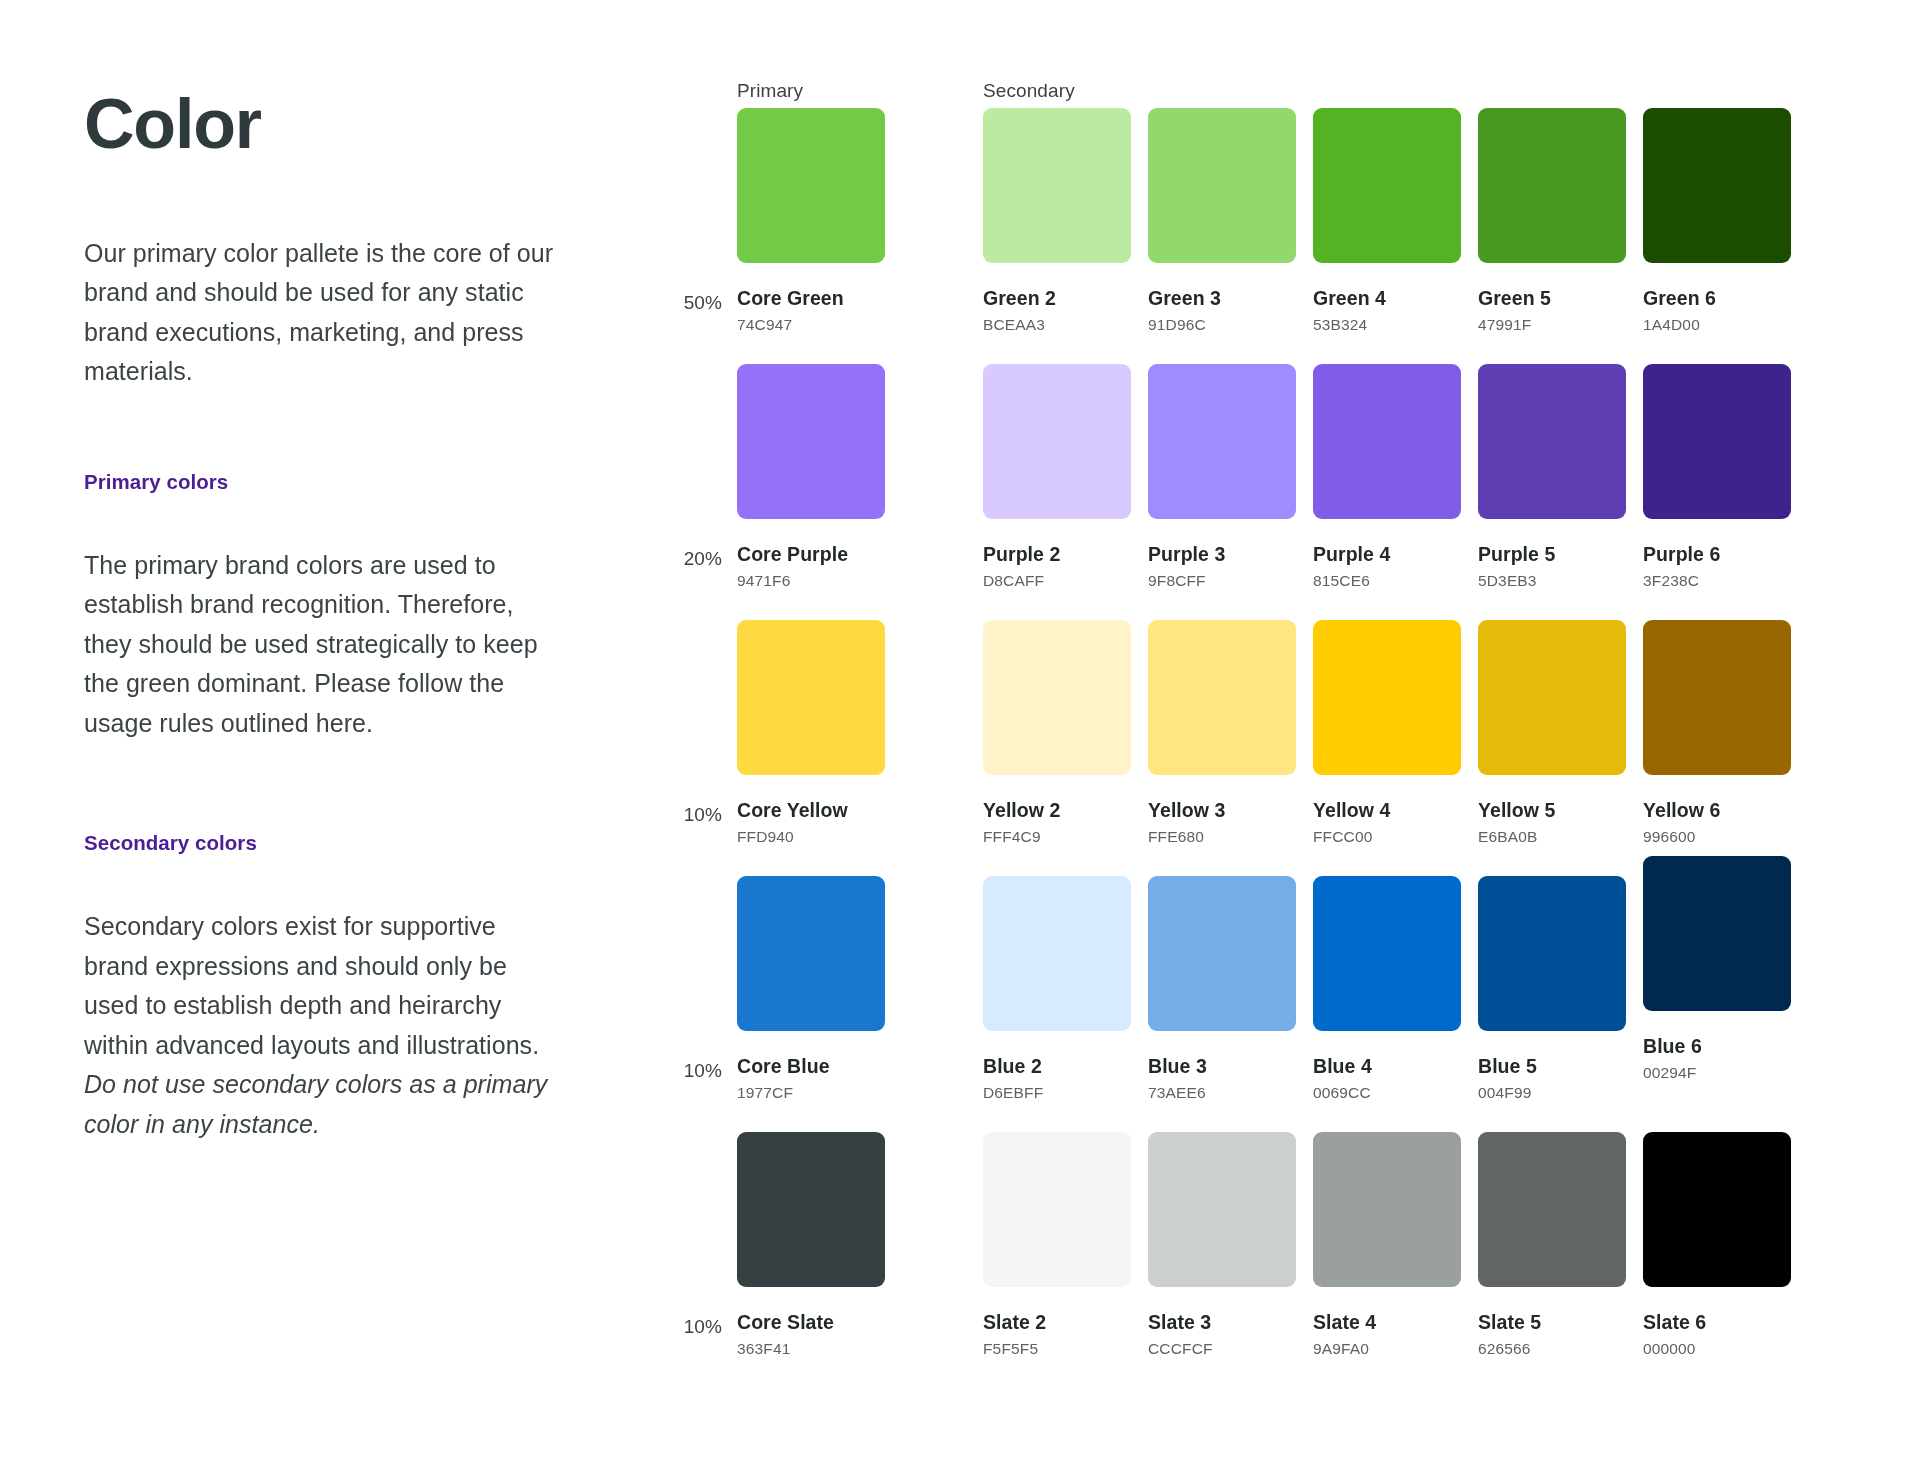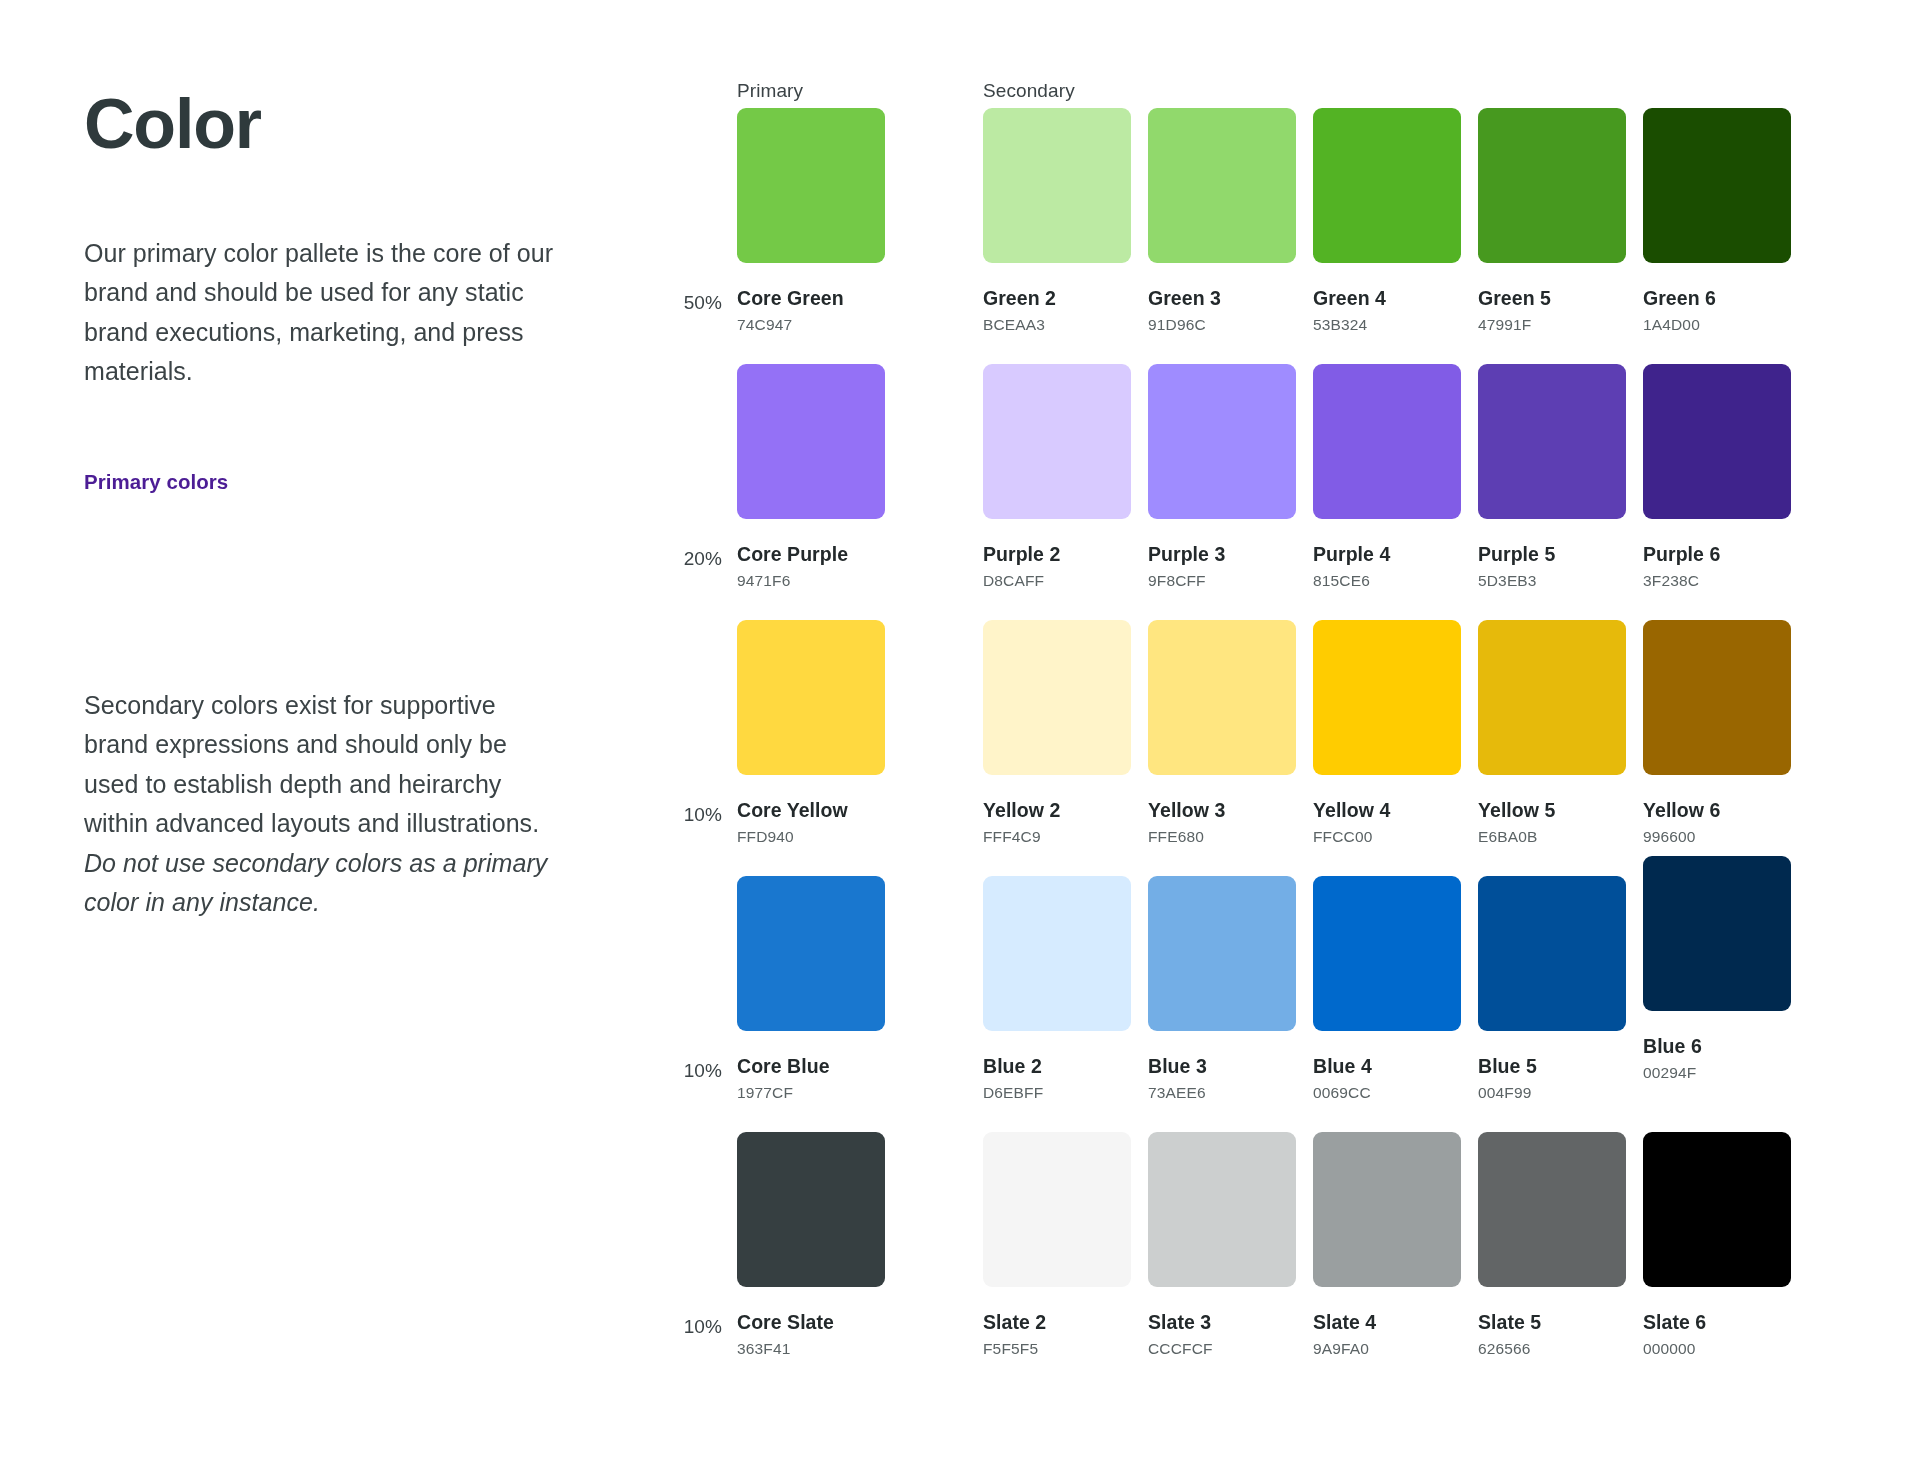--- a/index.html
+++ b/index.html
@@ -139,23 +139,25 @@
     <div class="page-title">Color</div>
 
     <div class="body-par">Our primary color pallete is the core of our brand and should be used for any static brand executions, marketing, and press materials.</div>
 
     <div class="gap-a"></div>
 
     <div class="section-head">Primary colors</div>
 
     <div class="gap-b"></div>
 
+    <div class="body-par">The primary brand colors are used to establish brand recognition. Therefore, they should be used strategically to keep the green dominant. Please follow the usage rules outlined here.</div>
 
     <div class="gap-c"></div>
 
+    <div class="section-head">Secondary colors</div>
 
     <div class="gap-d"></div>
 
     <div class="body-par">
       <span>Secondary colors exist for supportive brand expressions and should only be used to establish depth and heirarchy within advanced layouts and illustrations. </span><span class="ital">Do not use secondary colors as a primary color in any instance.</span>
     </div>
 
   </div>
 
   <div class="palette">

